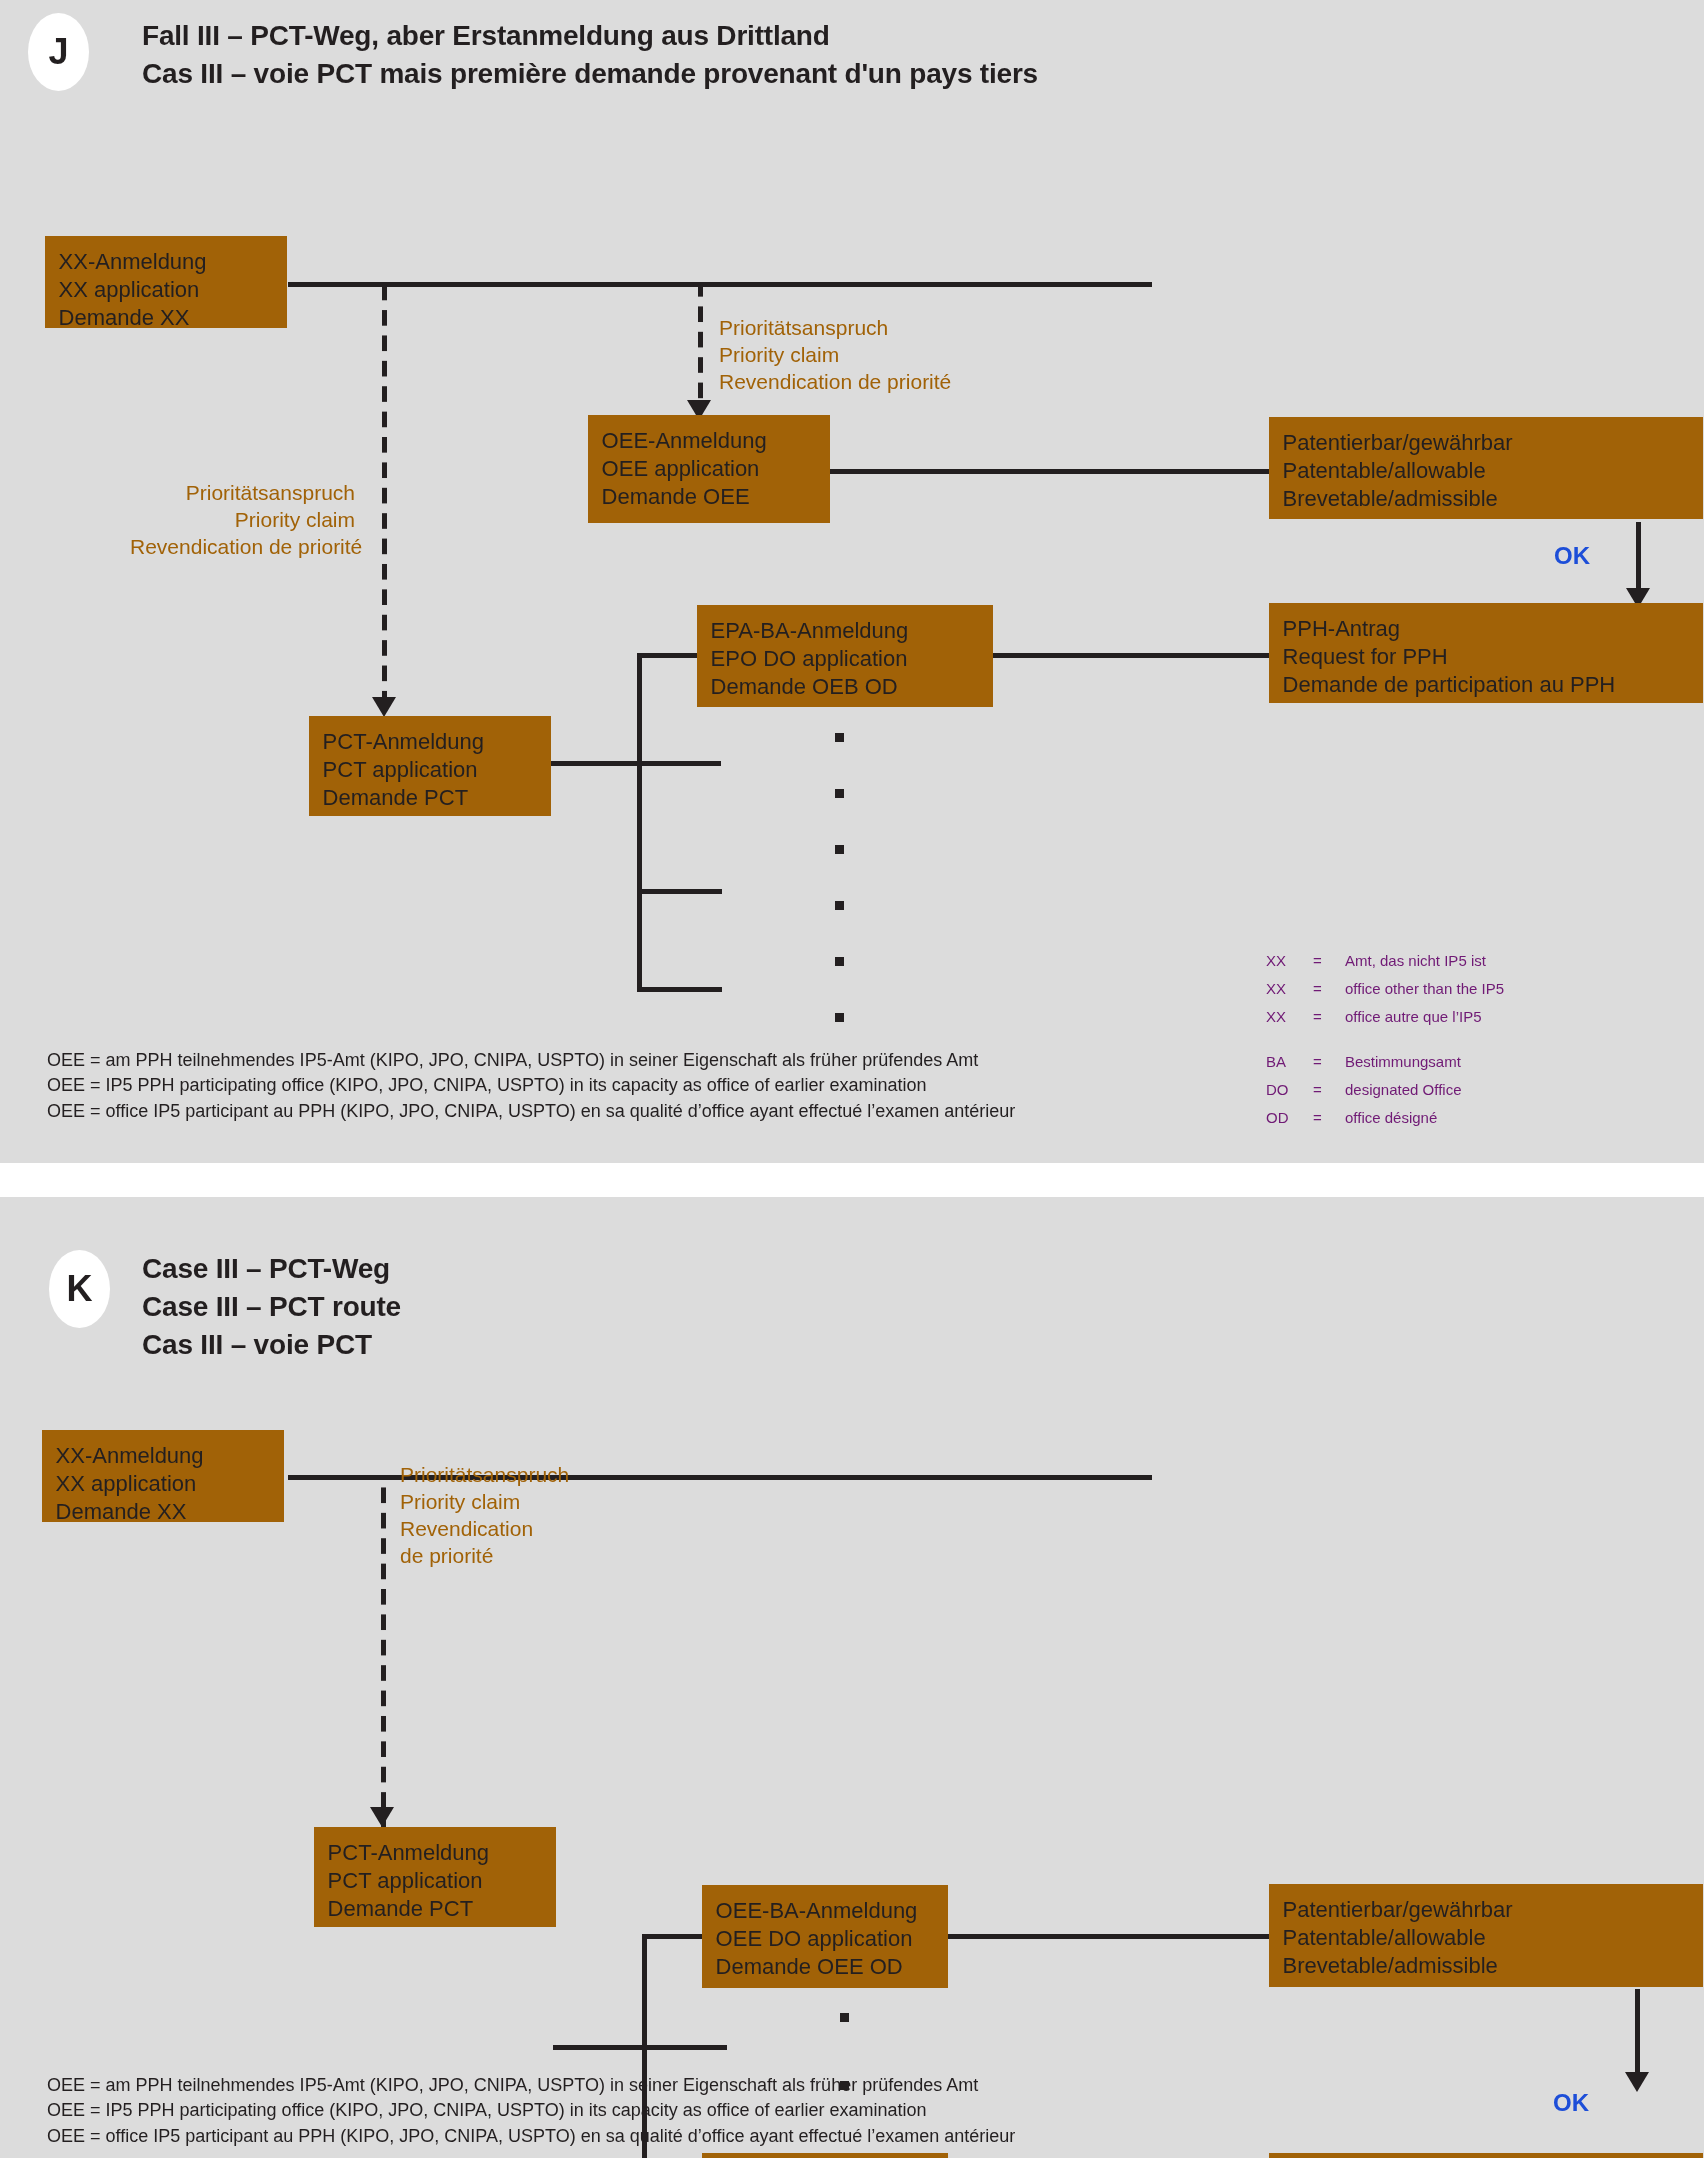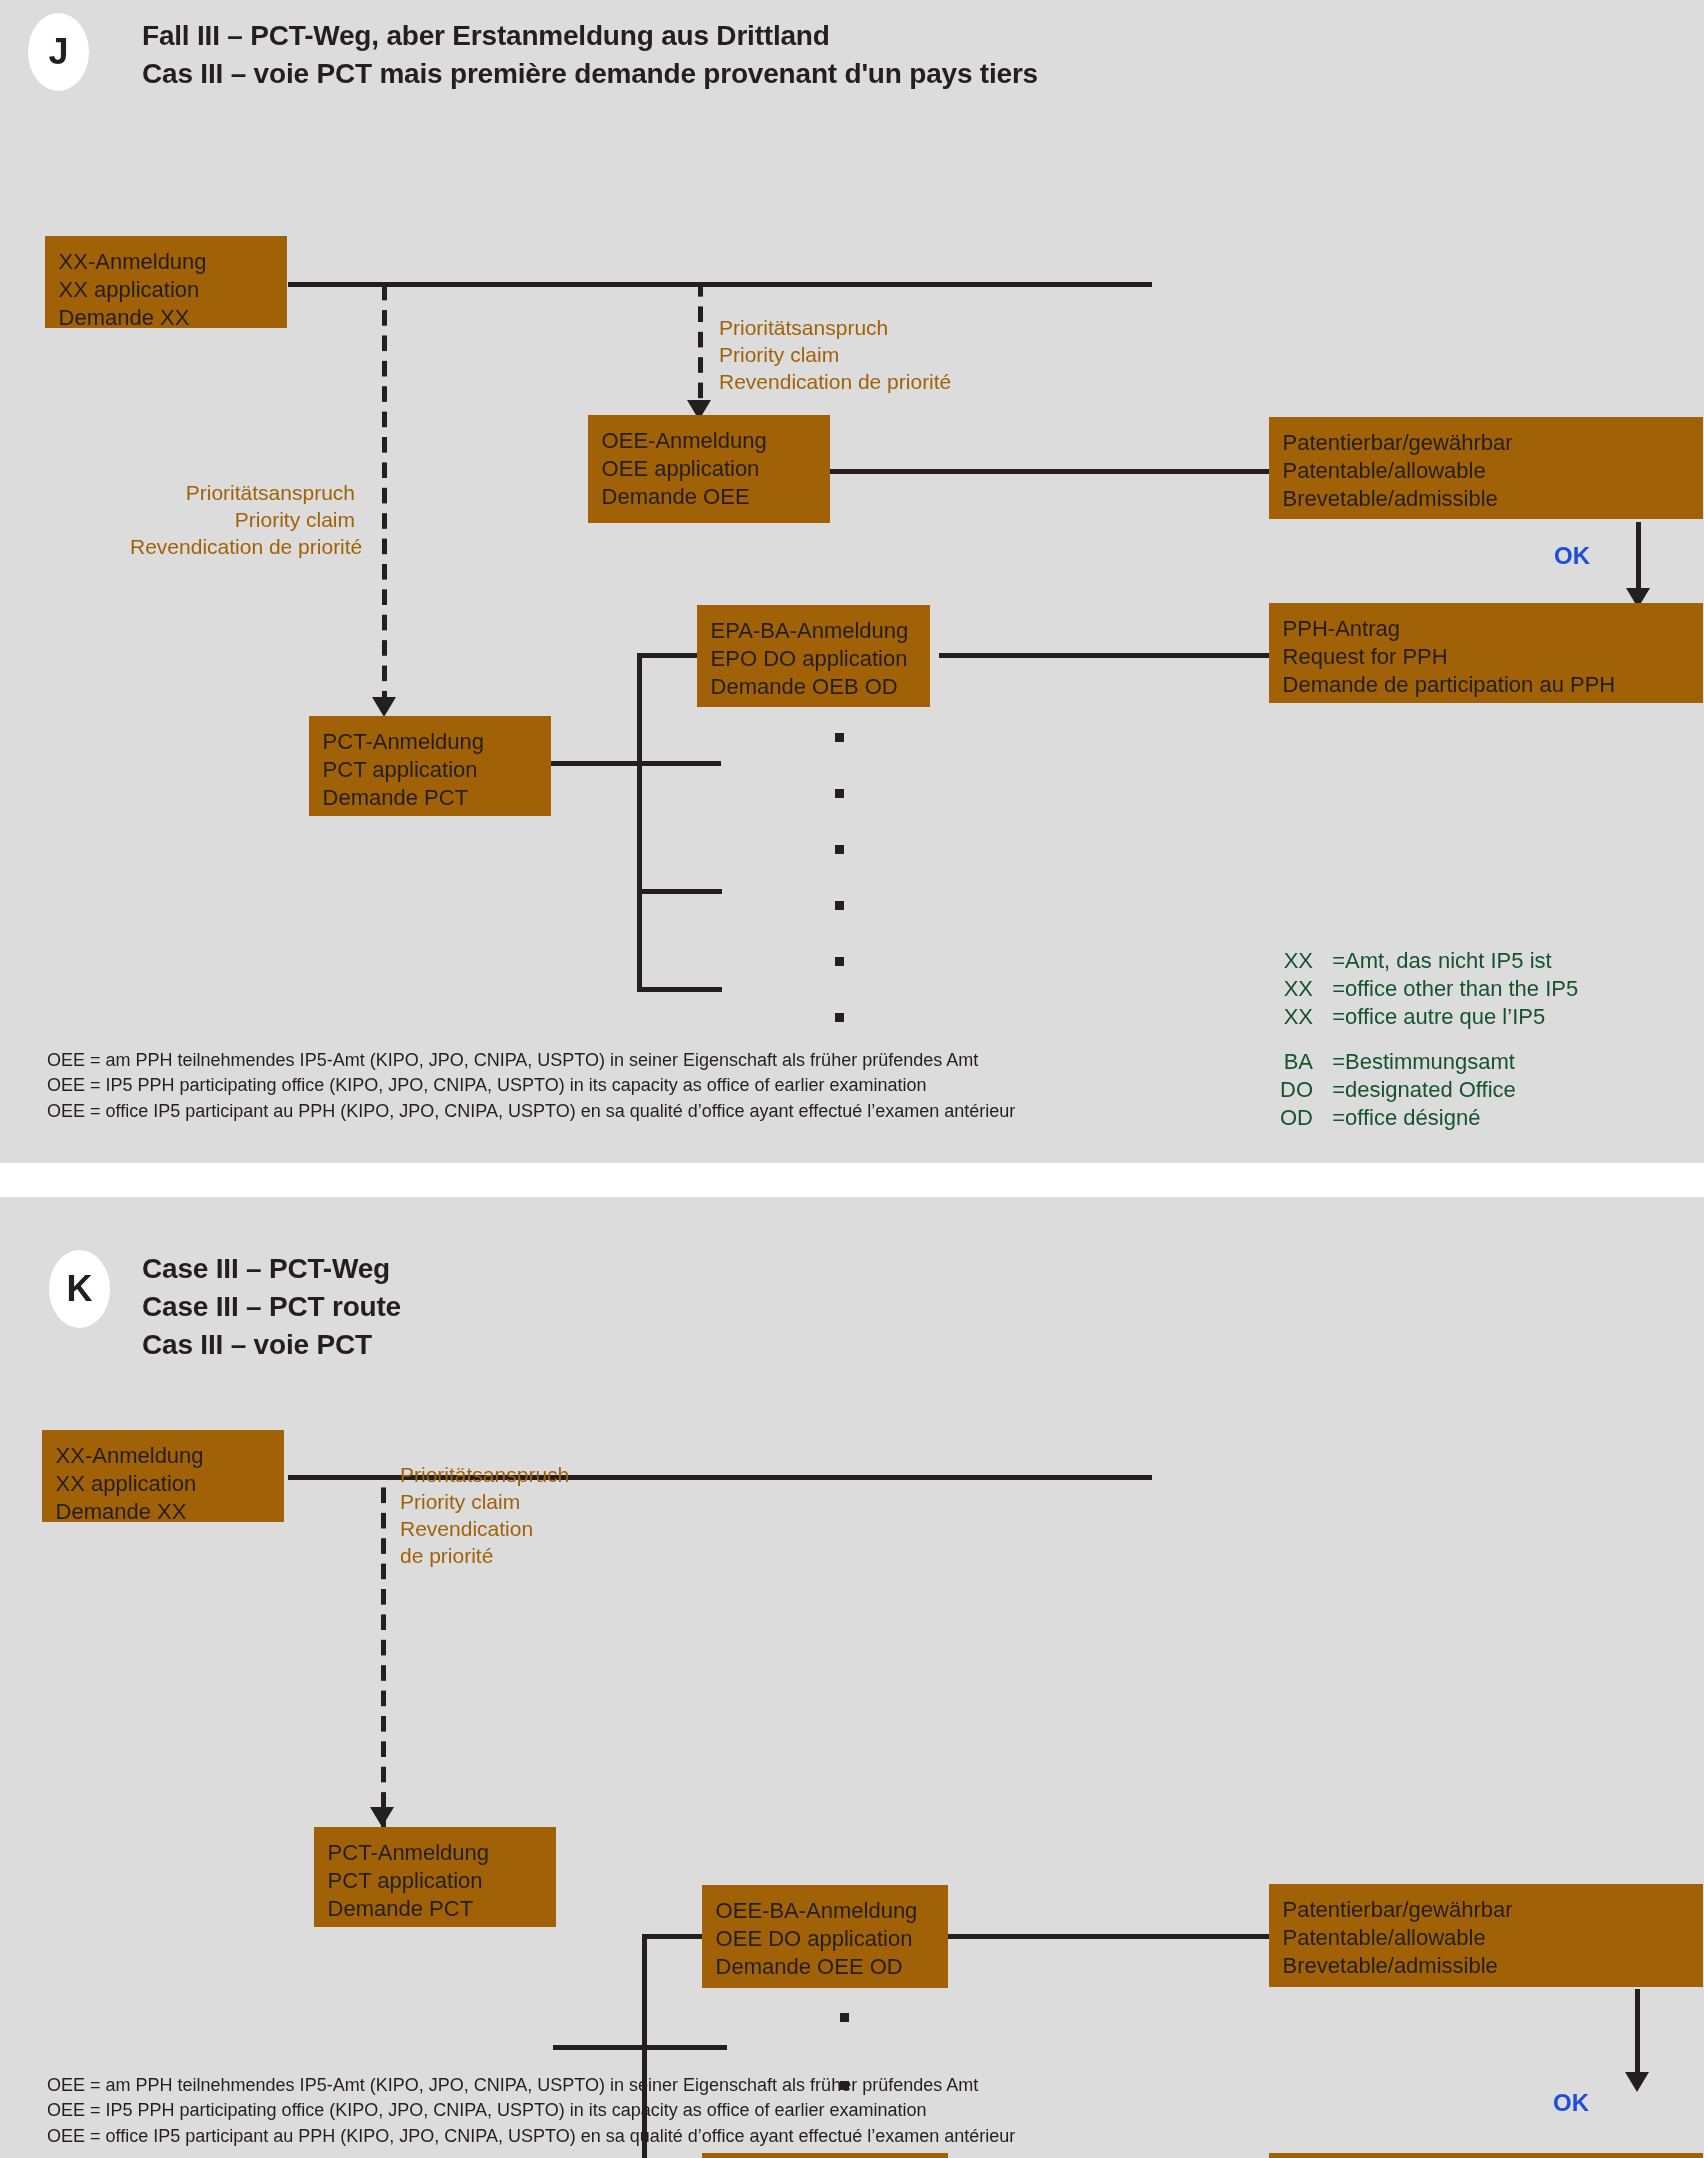--- a/index.html
+++ b/index.html
@@ -68,23 +68,22 @@
 
   
   .dot{position:absolute;width:8.5px;height:8.5px;background:#231f20;z-index:3;}
 
   
   .legend-left{position:absolute;z-index:5;}
   .legend-left .ll{font-size:18px;line-height:25.4px;white-space:nowrap;color:#231f20;}
 
   .legend-right{position:absolute;z-index:5;}
   .legend-right .lr{
-    font-size:22px;line-height:28px;white-space:nowrap;color:#14532d;
+    font-size:15px;line-height:28px;white-space:nowrap;color:#701a75;
     display:flex;
-    text-align:right;
   }
   .legend-right .k{display:inline-block;width:47px;}
   .legend-right .eq{display:inline-block;width:32px;}
   .legend-right .spacer{height:17px;}
 </style>
 </head>
 <body>
 
 <div class="page">
 
@@ -148,21 +147,21 @@
       <div class="bl">PCT application</div>
       <div class="bl">Demande PCT</div>
     </div>
 
     <div class="hline" style="left:547px;top:761px;width:174px;"></div>
     <div class="vline" style="left:637px;top:653px;height:339px;"></div>
     <div class="hline" style="left:637px;top:653px;width:85px;"></div>
     <div class="hline" style="left:637px;top:889px;width:85px;"></div>
     <div class="hline" style="left:637px;top:987px;width:85px;"></div>
 
-    <div class="box" style="left:697px;top:605px;width:233px;height:102px;">
+    <div class="box" style="left:697px;top:605px;width:296px;height:102px;">
       <div class="bl">EPA-BA-Anmeldung</div>
       <div class="bl">EPO DO application</div>
       <div class="bl">Demande OEB OD</div>
     </div>
 
     <div class="hline" style="left:939px;top:653px;width:335px;"></div>
 
     <div class="box" style="left:1269px;top:603px;width:434px;height:100px;">
       <div class="bl">PPH-Antrag</div>
       <div class="bl">Request for PPH</div>

